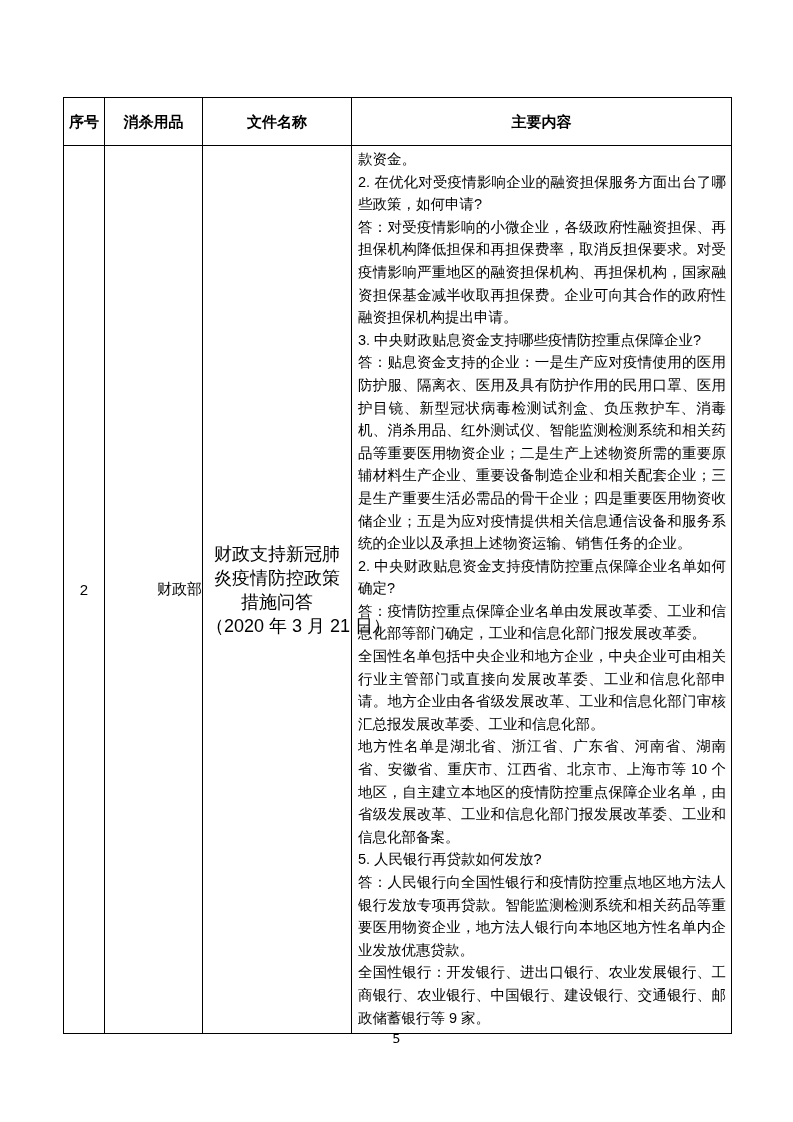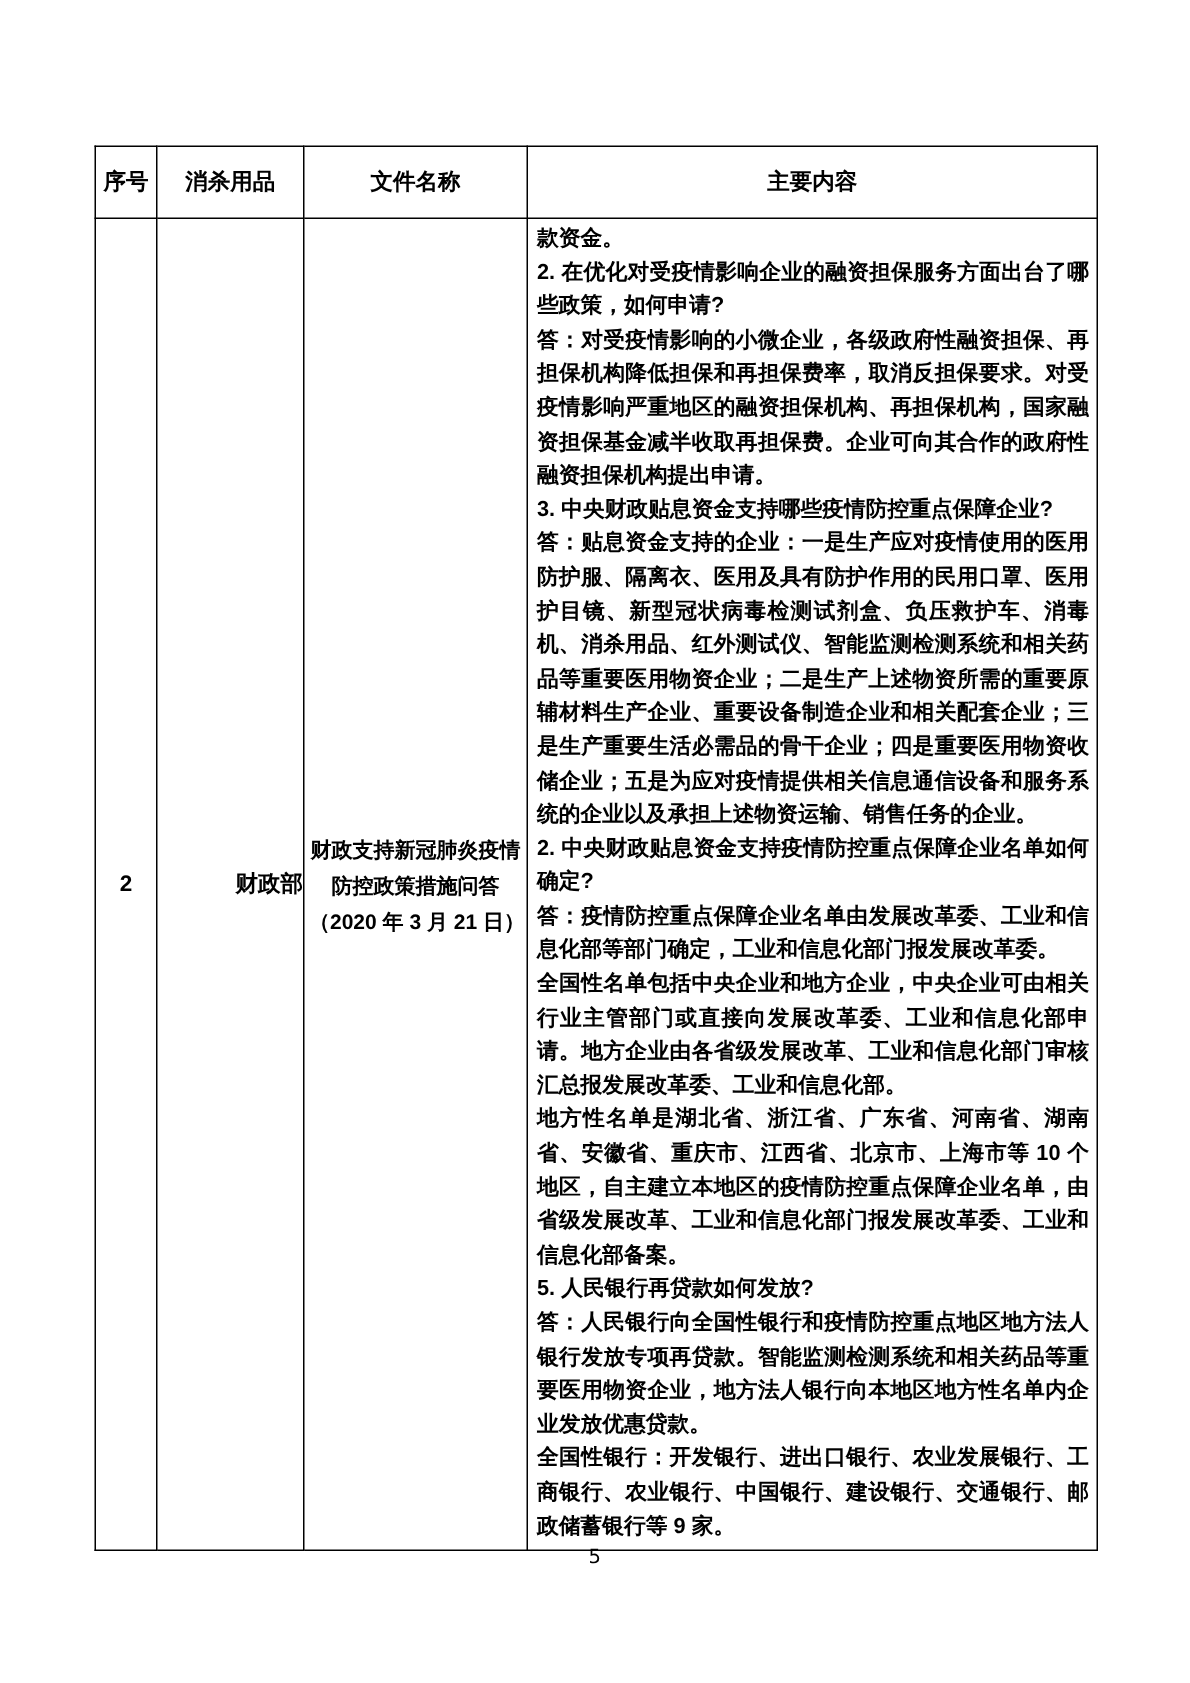--- a/index.html
+++ b/index.html
@@ -28,36 +28,36 @@
   }
   .doc-table th {
     height: 48px;
     font-size: 15px;
     font-weight: bold;
     text-align: center;
     vertical-align: middle;
     line-height: 20px;
     padding: 2px;
   }
-  .doc-table td { height: 869px; font-weight: bold; }
+  .doc-table td { height: 869px; }
   td.serial-cell {
     text-align: center;
     vertical-align: middle;
     font-size: 15px;
   }
   td.agency-cell {
     text-align: right;
     vertical-align: middle;
     font-size: 15px;
     padding-left: 10px;
   }
   td.docname-cell {
     vertical-align: middle;
     text-align: center;
-    font-size: 14px;
+    font-size: 18px;
     line-height: 24px;
     padding: 2px 3px;
   }
   td.docname-cell .doc-date { white-space: nowrap; }
   td.content-cell {
     vertical-align: top;
     padding: 2px 5px 4px 6px;
     font-size: 14.5px;
     line-height: 22.6px;
   }

